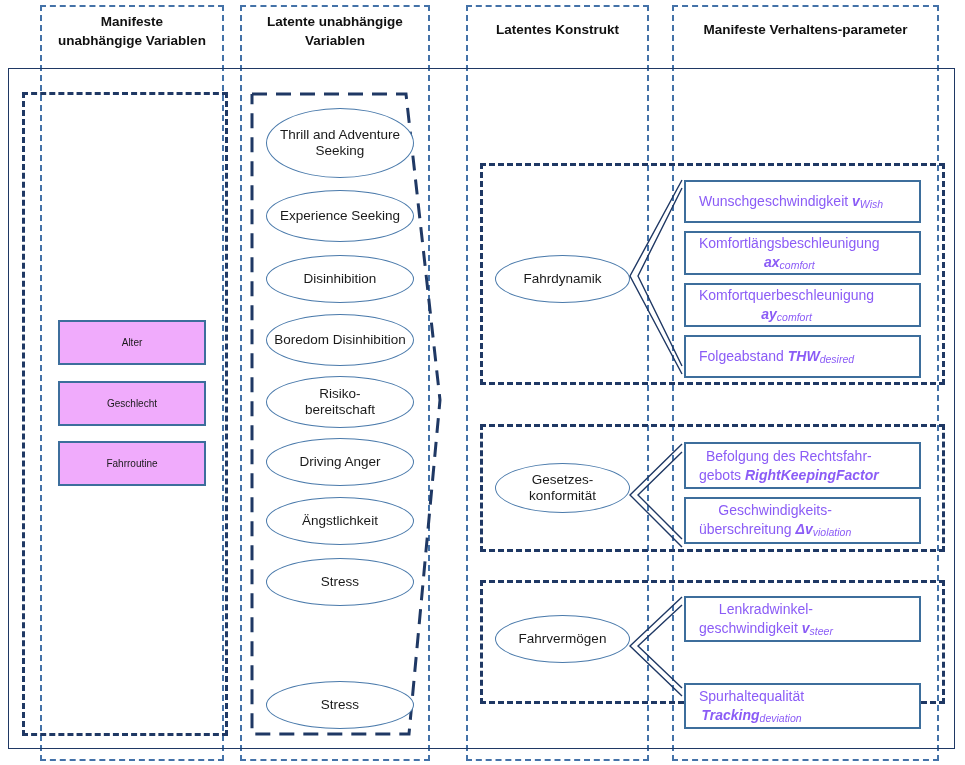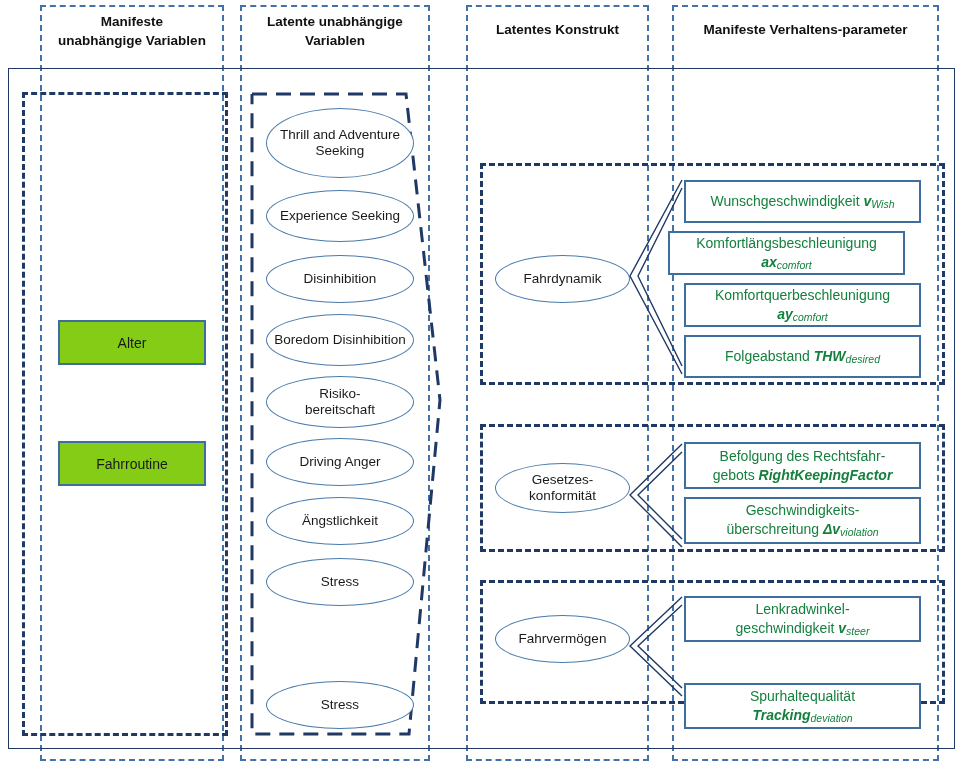--- a/index.html
+++ b/index.html
@@ -16,33 +16,33 @@
            line-height:19px;color:#111111;}
 
   
   .outerframe{position:absolute;border:1px solid #1F3864;box-sizing:border-box;}
 
   
   .navygroup{position:absolute;border:3px dashed #1F3864;box-sizing:border-box;}
 
   
   .mbox{position:absolute;border:2px solid #3d6e9c;box-sizing:border-box;
-        background:#84cc16;display:flex;align-items:center;justify-content:center;
-        font-size:14px;color:#1a1a1a;}
+        background:#f0abfc;display:flex;align-items:center;justify-content:center;
+        font-size:10px;color:#1a1a1a;}
 
   
   .ell{position:absolute;border:1.5px solid #4a7aab;border-radius:50%;
        background:#ffffff;box-sizing:border-box;
        display:flex;align-items:center;justify-content:center;text-align:center;
        font-size:13.5px;line-height:16.5px;color:#1a1a1a;margin-left:8px;}
 
   
   .pbox{position:absolute;border:2px solid #3d6e9c;box-sizing:border-box;
-        background:#ffffff;display:flex;align-items:center;justify-content:center;
-        text-align:center;font-size:14px;line-height:19px;color:#15803d;padding:0 13px;}
+        background:#ffffff;display:flex;align-items:center;
+        text-align:center;font-size:14px;line-height:19px;color:#8b5cf6;padding:0 13px;}
   .pbox sub{font-style:italic;font-weight:normal;font-size:10.5px;
             vertical-align:baseline;position:relative;top:2px;}
   .pbox .it{font-style:italic;font-weight:bold;}
 
   
   .bracket{position:absolute;}
 
   
   .slantgroup{position:absolute;left:0;top:0;}
 </style>
@@ -73,20 +73,23 @@
   <div class="colhead" style="left:676px;top:20px;width:259px;">
     <div>Manifeste Verhaltens-parameter</div>
   </div>
 
   <div class="outerframe" style="left:8px;top:68px;width:947px;height:681px;"></div>
 
   <div class="navygroup" style="left:22px;top:92px;width:206px;height:644px;"></div>
 
   <div class="mbox" style="left:58px;top:320px;width:148px;height:45px;">
     <span>Alter</span>
+  </div>
+  <div class="mbox" style="left:58px;top:381px;width:148px;height:45px;">
+    <span>Geschlecht</span>
   </div>
   <div class="mbox" style="left:58px;top:441px;width:148px;height:45px;">
     <span>Fahrroutine</span>
   </div>
 
   <svg class="slantgroup" width="965" height="765">
     <polyline points="252,94 406,94 440,400 409,734 252,734 252,94" fill="none" stroke="#1F3864" stroke-width="3" stroke-dasharray="15,9" stroke-linecap="butt"></polyline>
   </svg>
 
   <div class="ell" style="left:258px;top:108px;width:148px;height:70px;">
@@ -125,21 +128,21 @@
   </div>
 
   <svg class="bracket" style="left:624px;top:178px;" width="60" height="200">
     <polyline points="58,2 6,98 58,196" fill="none" stroke="#1F3864" stroke-width="1.4"></polyline>
     <polyline points="58,10 14,98 58,188" fill="none" stroke="#1F3864" stroke-width="1.4"></polyline>
   </svg>
 
   <div class="pbox" style="left:684px;top:180px;width:237px;height:43px;">
     <span>Wunschgeschwindigkeit <span class="it">v</span><sub>Wish</sub></span>
   </div>
-  <div class="pbox" style="left:668px;top:231px;width:237px;height:44px;">
+  <div class="pbox" style="left:684px;top:231px;width:237px;height:44px;">
     <span>Komfortlängsbeschleunigung<br><span class="it">ax</span><sub>comfort</sub></span>
   </div>
   <div class="pbox" style="left:684px;top:283px;width:237px;height:44px;">
     <span>Komfortquerbeschleunigung<br><span class="it">ay</span><sub>comfort</sub></span>
   </div>
   <div class="pbox" style="left:684px;top:335px;width:237px;height:43px;">
     <span>Folgeabstand <span class="it">THW</span><sub>desired</sub></span>
   </div>
 
   <div class="navygroup" style="left:480px;top:424px;width:465px;height:128px;"></div>

